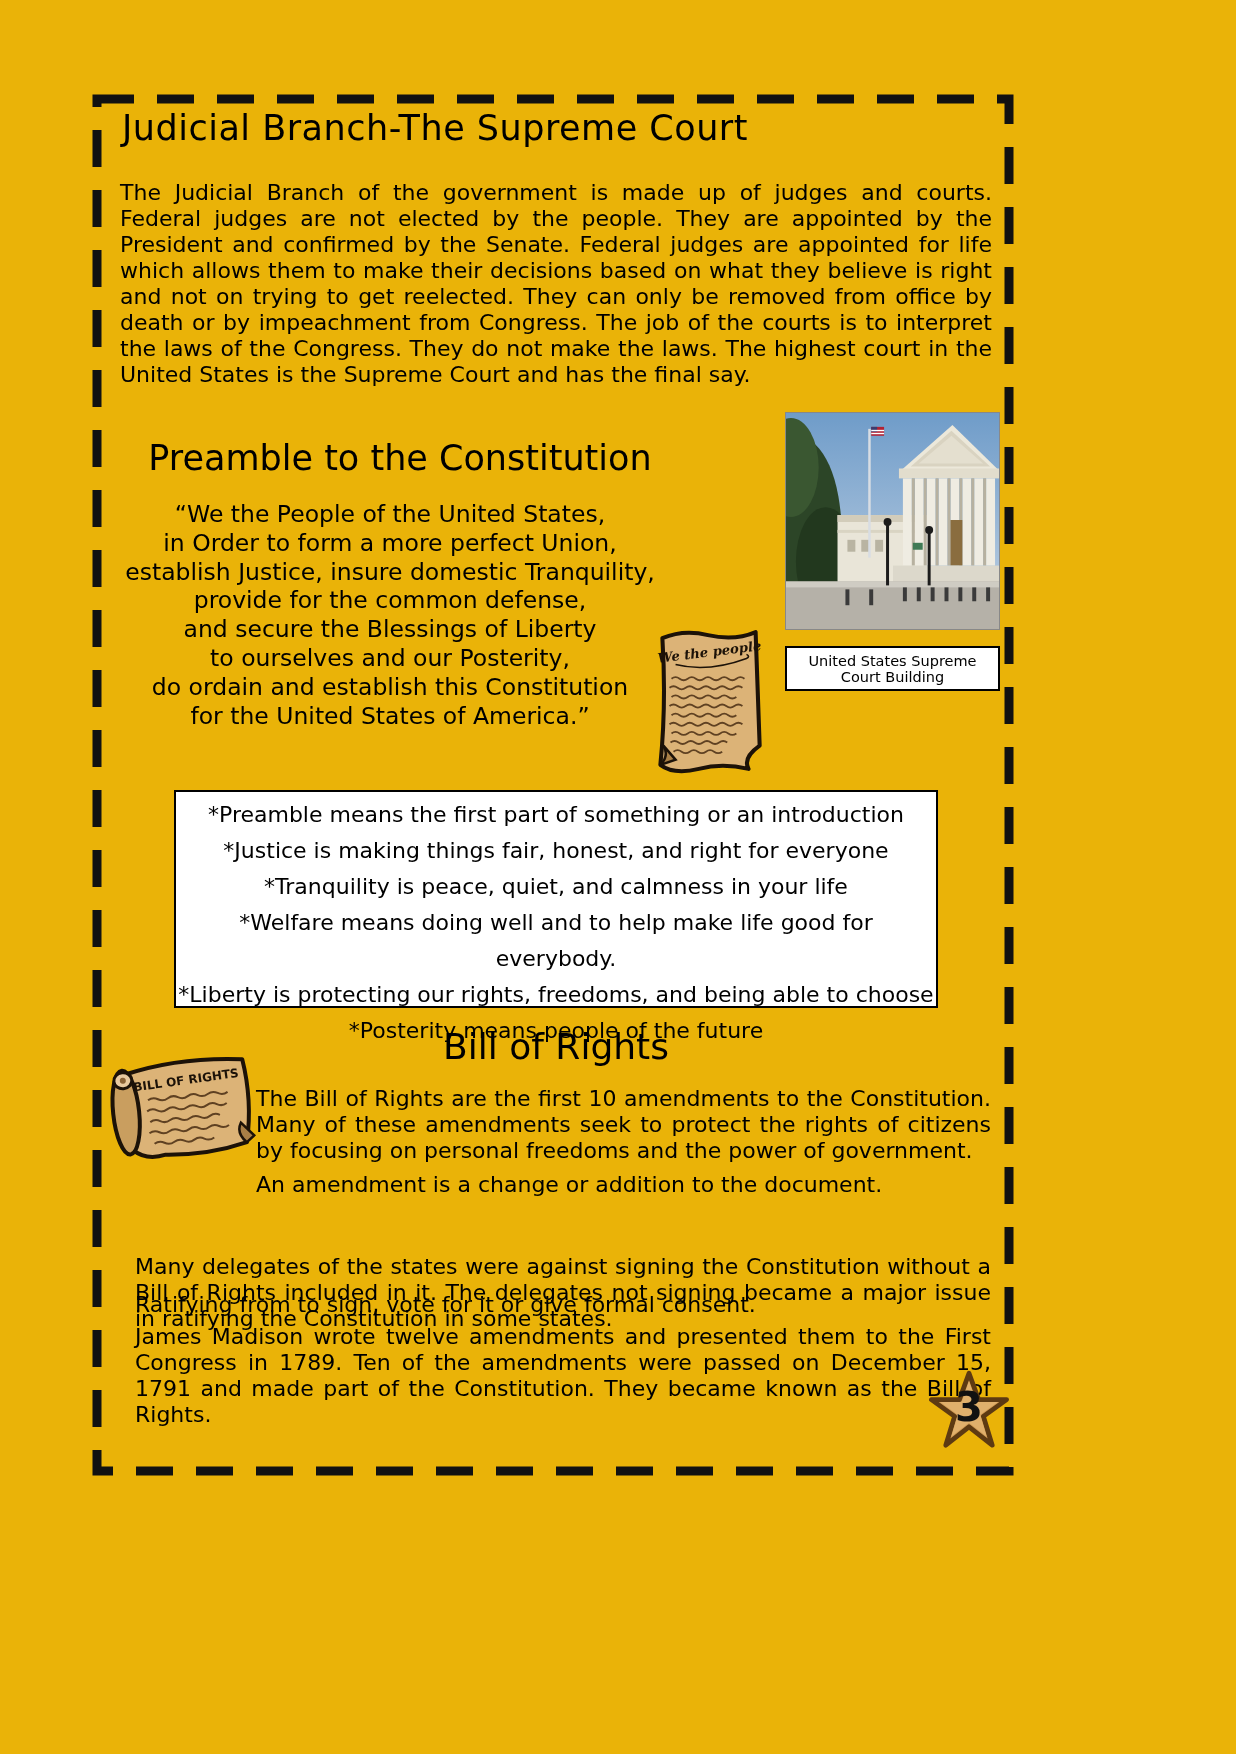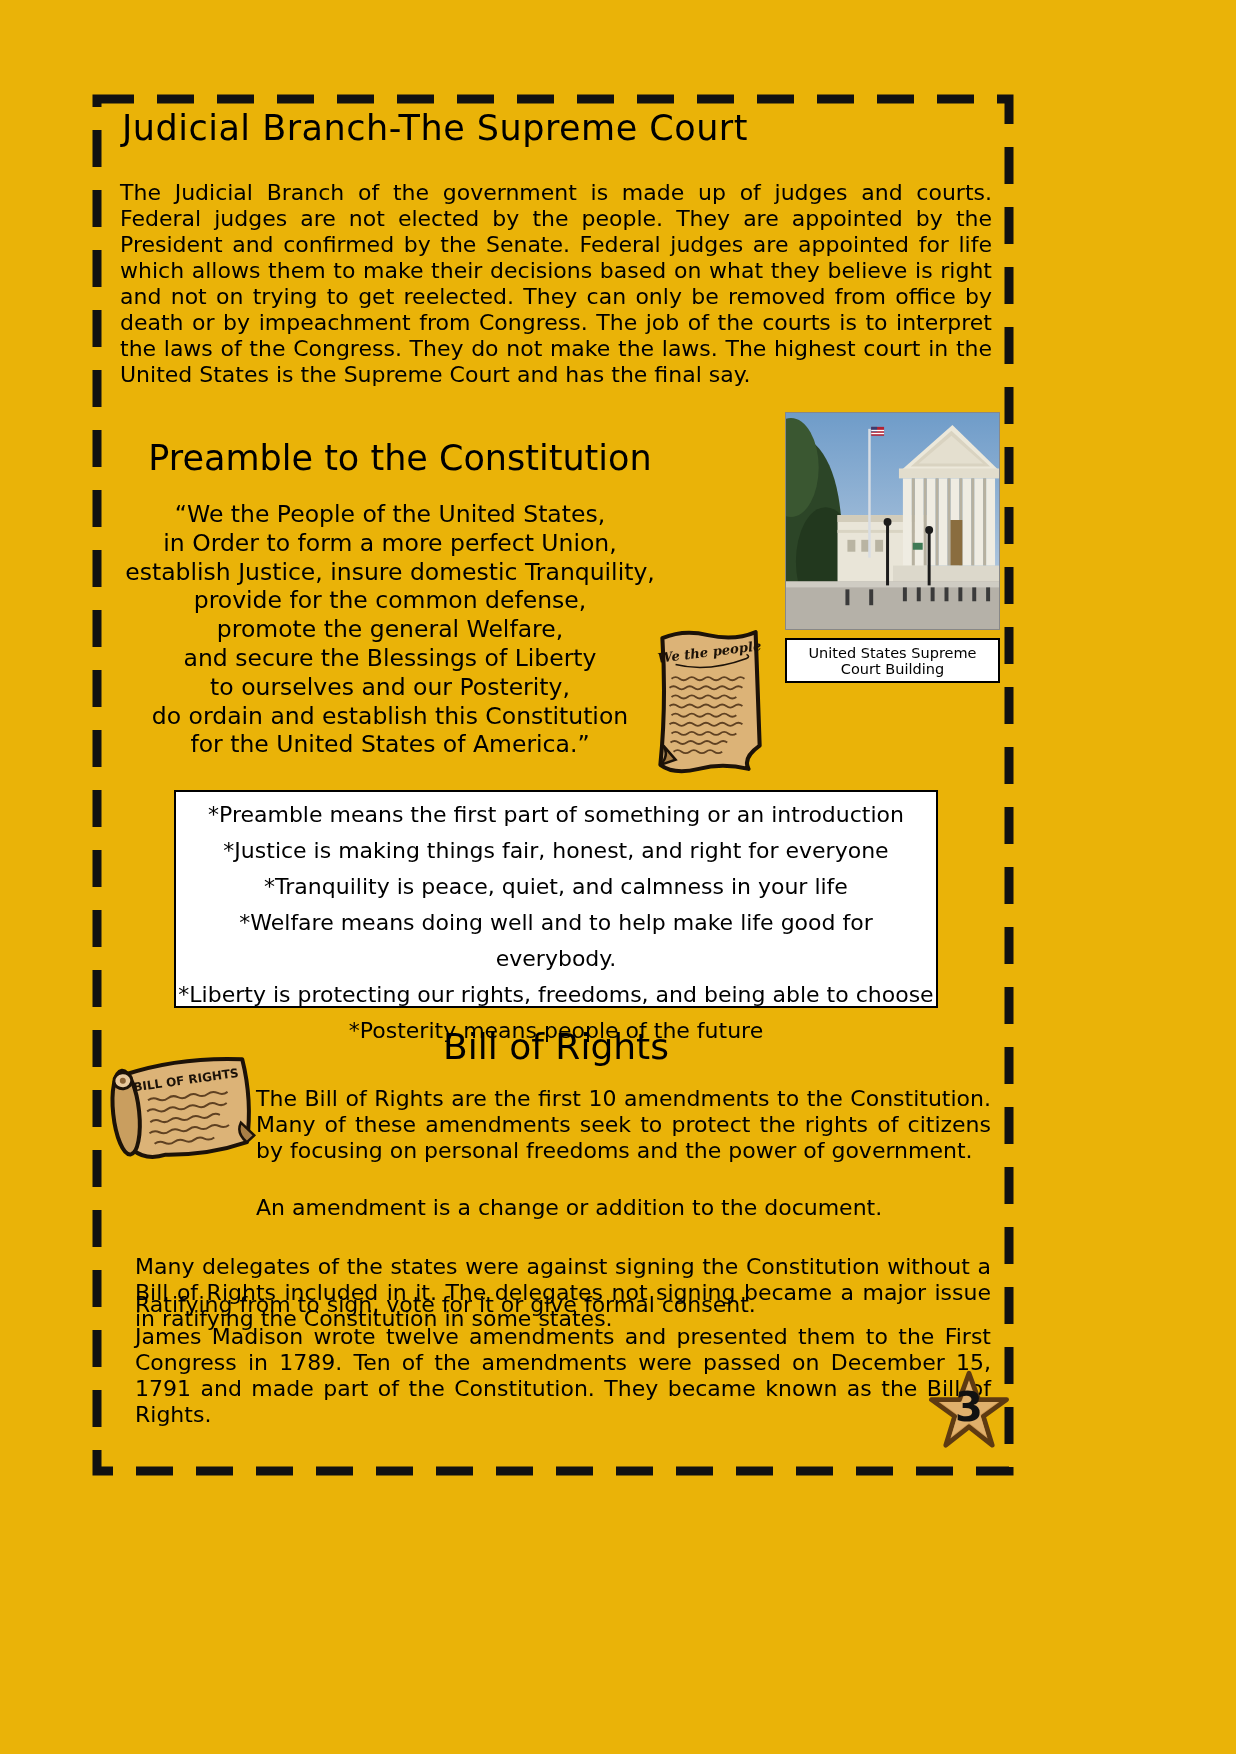--- a/index.html
+++ b/index.html
@@ -18,21 +18,21 @@
     font-size:35px; letter-spacing:0.5px;
   }
   .body-text {
     font-size:22px; line-height:26px;
     text-align:justify; text-align-last:left;
   }
   .intro { position:absolute; left:120px; top:180px; width:872px; }
   .photo-fig { position:absolute; left:785px; top:412px; width:215px; }
   .photo-svg { display:block; width:215px; height:218px; border:1px solid #888; }
   .photo-caption {
-    margin-top:8px; border:2px solid #000; background:#fff;
+    margin-top:16px; border:2px solid #000; background:#fff;
     font-size:14.5px; text-align:center; padding:5px 2px 4px 2px;
   }
   .preamble-heading {
     position:absolute; left:120px; top:438px; width:560px;
     font-size:35px; text-align:center;
   }
   .preamble-quote {
     position:absolute; left:100px; top:500px; width:580px;
     font-size:23.5px; line-height:28.8px; text-align:center;
   }
@@ -41,21 +41,21 @@
     position:absolute; left:174px; top:790px; width:764px; height:218px;
     border:2px solid #000; background:#fff;
     font-size:22px; line-height:36px; text-align:center; padding-top:5px;
   }
   .bor-heading {
     position:absolute; left:120px; top:1026px; width:872px;
     font-size:36px; text-align:center;
   }
   .bor-scroll { position:absolute; left:110px; top:1050px; width:150px; height:135px; transform:rotate(-6deg); }
   .bor-intro { position:absolute; left:256px; top:1086px; width:735px; }
-  .bor-note1 { position:absolute; left:256px; top:1172px; width:735px; font-size:22px;margin-top:23px; }
+  .bor-note1 { position:absolute; left:256px; top:1172px; width:735px; font-size:22px; }
   .bor-delegates { position:absolute; left:135px; top:1206px; width:856px;margin-top:48px; }
   .bor-note2 { position:absolute; left:135px; top:1292px; width:856px; font-size:22px; }
   .bor-madison { position:absolute; left:135px; top:1324px; width:856px; }
   .star-wrap { position:absolute; left:929px; top:1366px; width:80px; height:88px; }
   .star-num {
     position:absolute; left:0; top:18px; width:80px;
     text-align:center; font-size:40px; font-weight:bold; color:#111;
   }
 </style>
 </head>
@@ -153,21 +153,20 @@
     </svg>
     <div class="photo-caption">United States Supreme Court Building</div>
   </div>
 
   <div class="preamble-heading">Preamble to the Constitution</div>
   <div class="preamble-quote">
     <div>“We the People of the United States,</div>
     <div>in Order to form a more perfect Union,</div>
     <div>establish Justice, insure domestic Tranquility,</div>
     <div>provide for the common defense,</div>
-    <div>promote the general Welfare,</div>
     <div>and secure the Blessings of Liberty</div>
     <div>to ourselves and our Posterity,</div>
     <div>do ordain and establish this Constitution</div>
     <div>for the United States of America.”</div>
   </div>
 
   <div class="parchment">
     <svg viewBox="0 0 110 150" width="118" height="152">
       <path d="M9,12 Q30,3 54,9 Q80,15 101,6 L105,118 Q88,130 94,141 Q68,135 45,141 Q20,147 7,137 Q13,78 9,12 Z" fill="#dcb377" stroke="#1c1208" stroke-width="4" stroke-linejoin="round"></path>
       <path d="M7,137 Q16,128 10,118 L22,132 Z" fill="#a97f46" stroke="#1c1208" stroke-width="2.5"></path>

